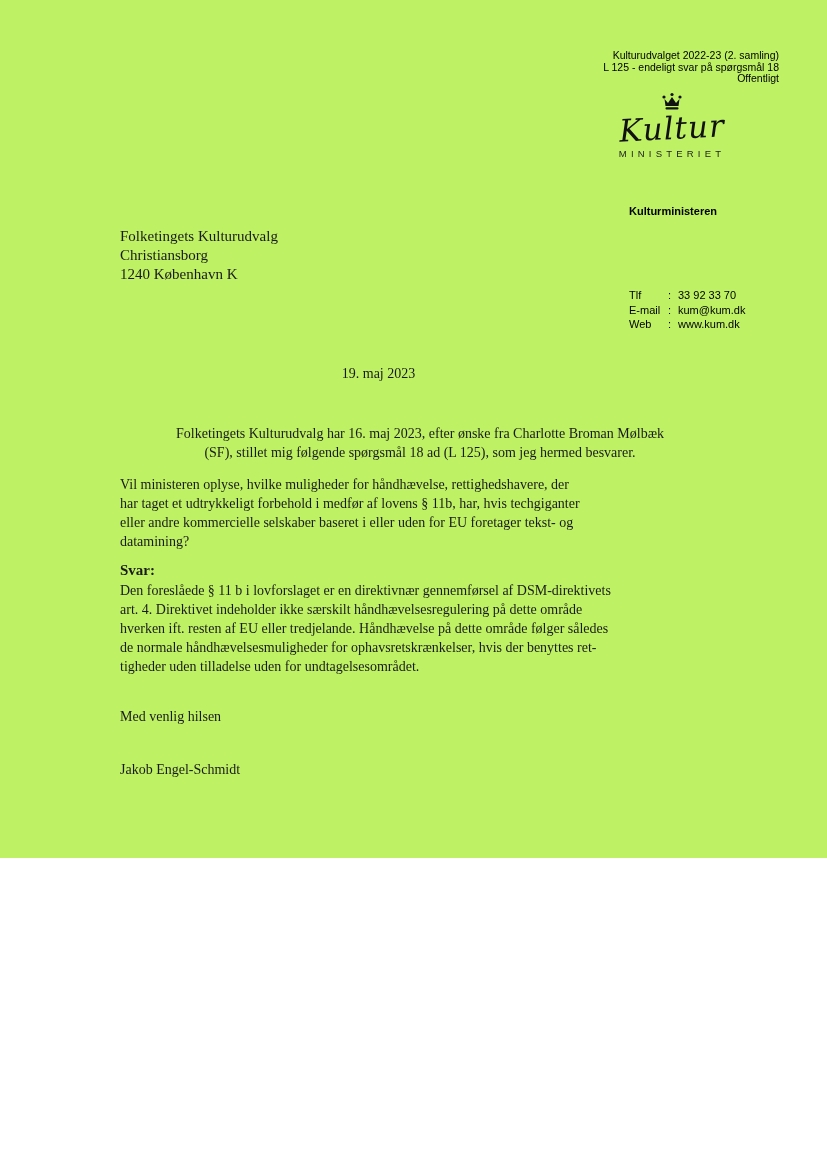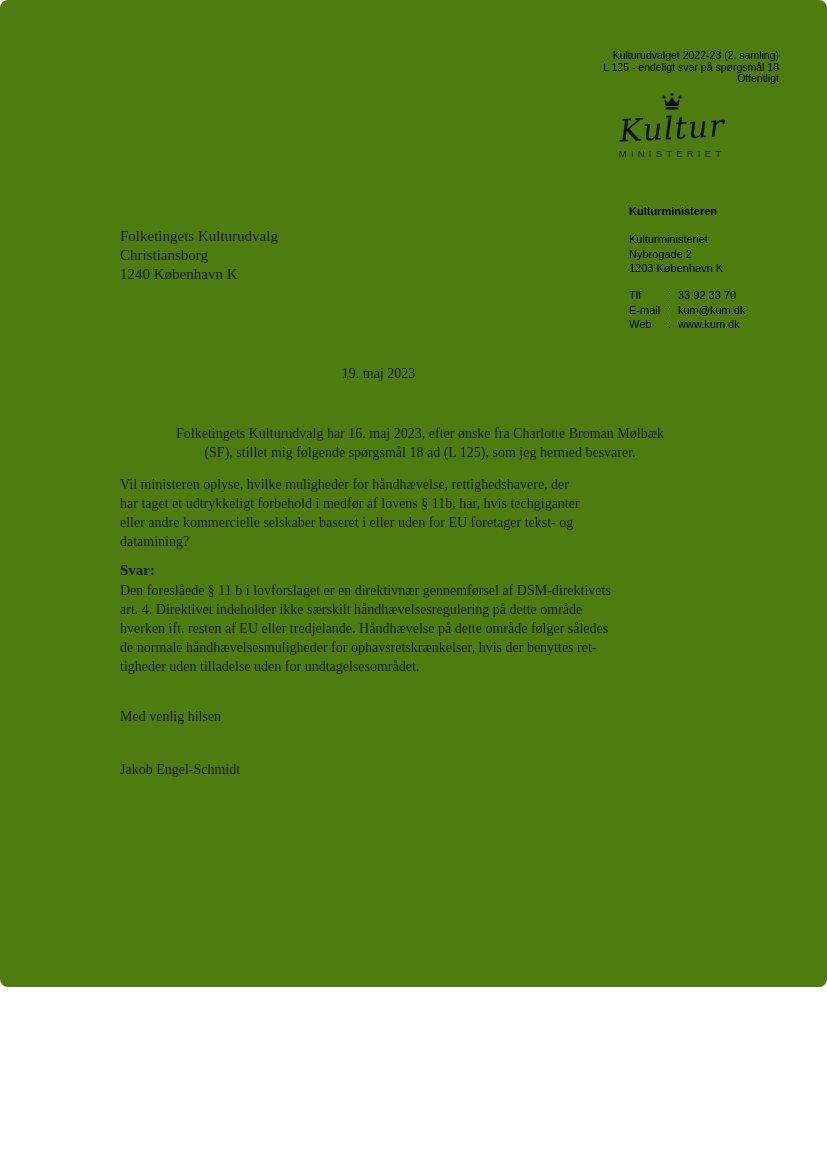--- a/index.html
+++ b/index.html
@@ -1,25 +1,24 @@
 <!DOCTYPE html>
 <html lang="da"><head>
 <meta charset="utf-8">
 <style>
   html, body { margin: 0; padding: 0; background: #ffffff; }
   .page {
     position: relative;
     width: 827px;
-    height: 987px;
+    height: 858px;
     margin: 0 auto;
-    background: #4d7c0f;
+    background: #bef264;
     font-family: "Liberation Serif", "DejaVu Serif", serif;
     color: #1a1a1a;
     overflow: hidden;
-    border-radius: 8px;
   }
 
   
   .case-header {
     position: absolute;
     top: 50px;
     right: 48px;
     text-align: right;
     font-family: "Liberation Sans", sans-serif;
     font-size: 10.5px;
@@ -155,25 +154,20 @@
         <path d="M4.5 7 L8 11 L12 5 L16 11 L19.5 7 L18.5 14 L5.5 14 Z" fill="#111"></path>
         <rect x="5.5" y="15.2" width="13" height="2.2" rx="1" fill="#111"></rect>
       </svg>
     </span>
     <span class="logo-script">Kultur</span>
     <span class="logo-subtitle">MINISTERIET</span>
   </div>
 
   <div class="minister-title">Kulturministeren</div>
 
-  <div class="sender-address">
-    <div>Kulturministeriet</div>
-    <div>Nybrogade 2</div>
-    <div>1203 København K</div>
-  </div>
 
   <div class="contact">
     <div class="contact-row">
       <span class="contact-label">Tlf</span><span class="contact-colon">:</span><span>33 92 33 70</span>
     </div>
     <div class="contact-row">
       <span class="contact-label">E-mail</span><span class="contact-colon">:</span><span>kum@kum.dk</span>
     </div>
     <div class="contact-row">
       <span class="contact-label">Web</span><span class="contact-colon">:</span><span>www.kum.dk</span>

